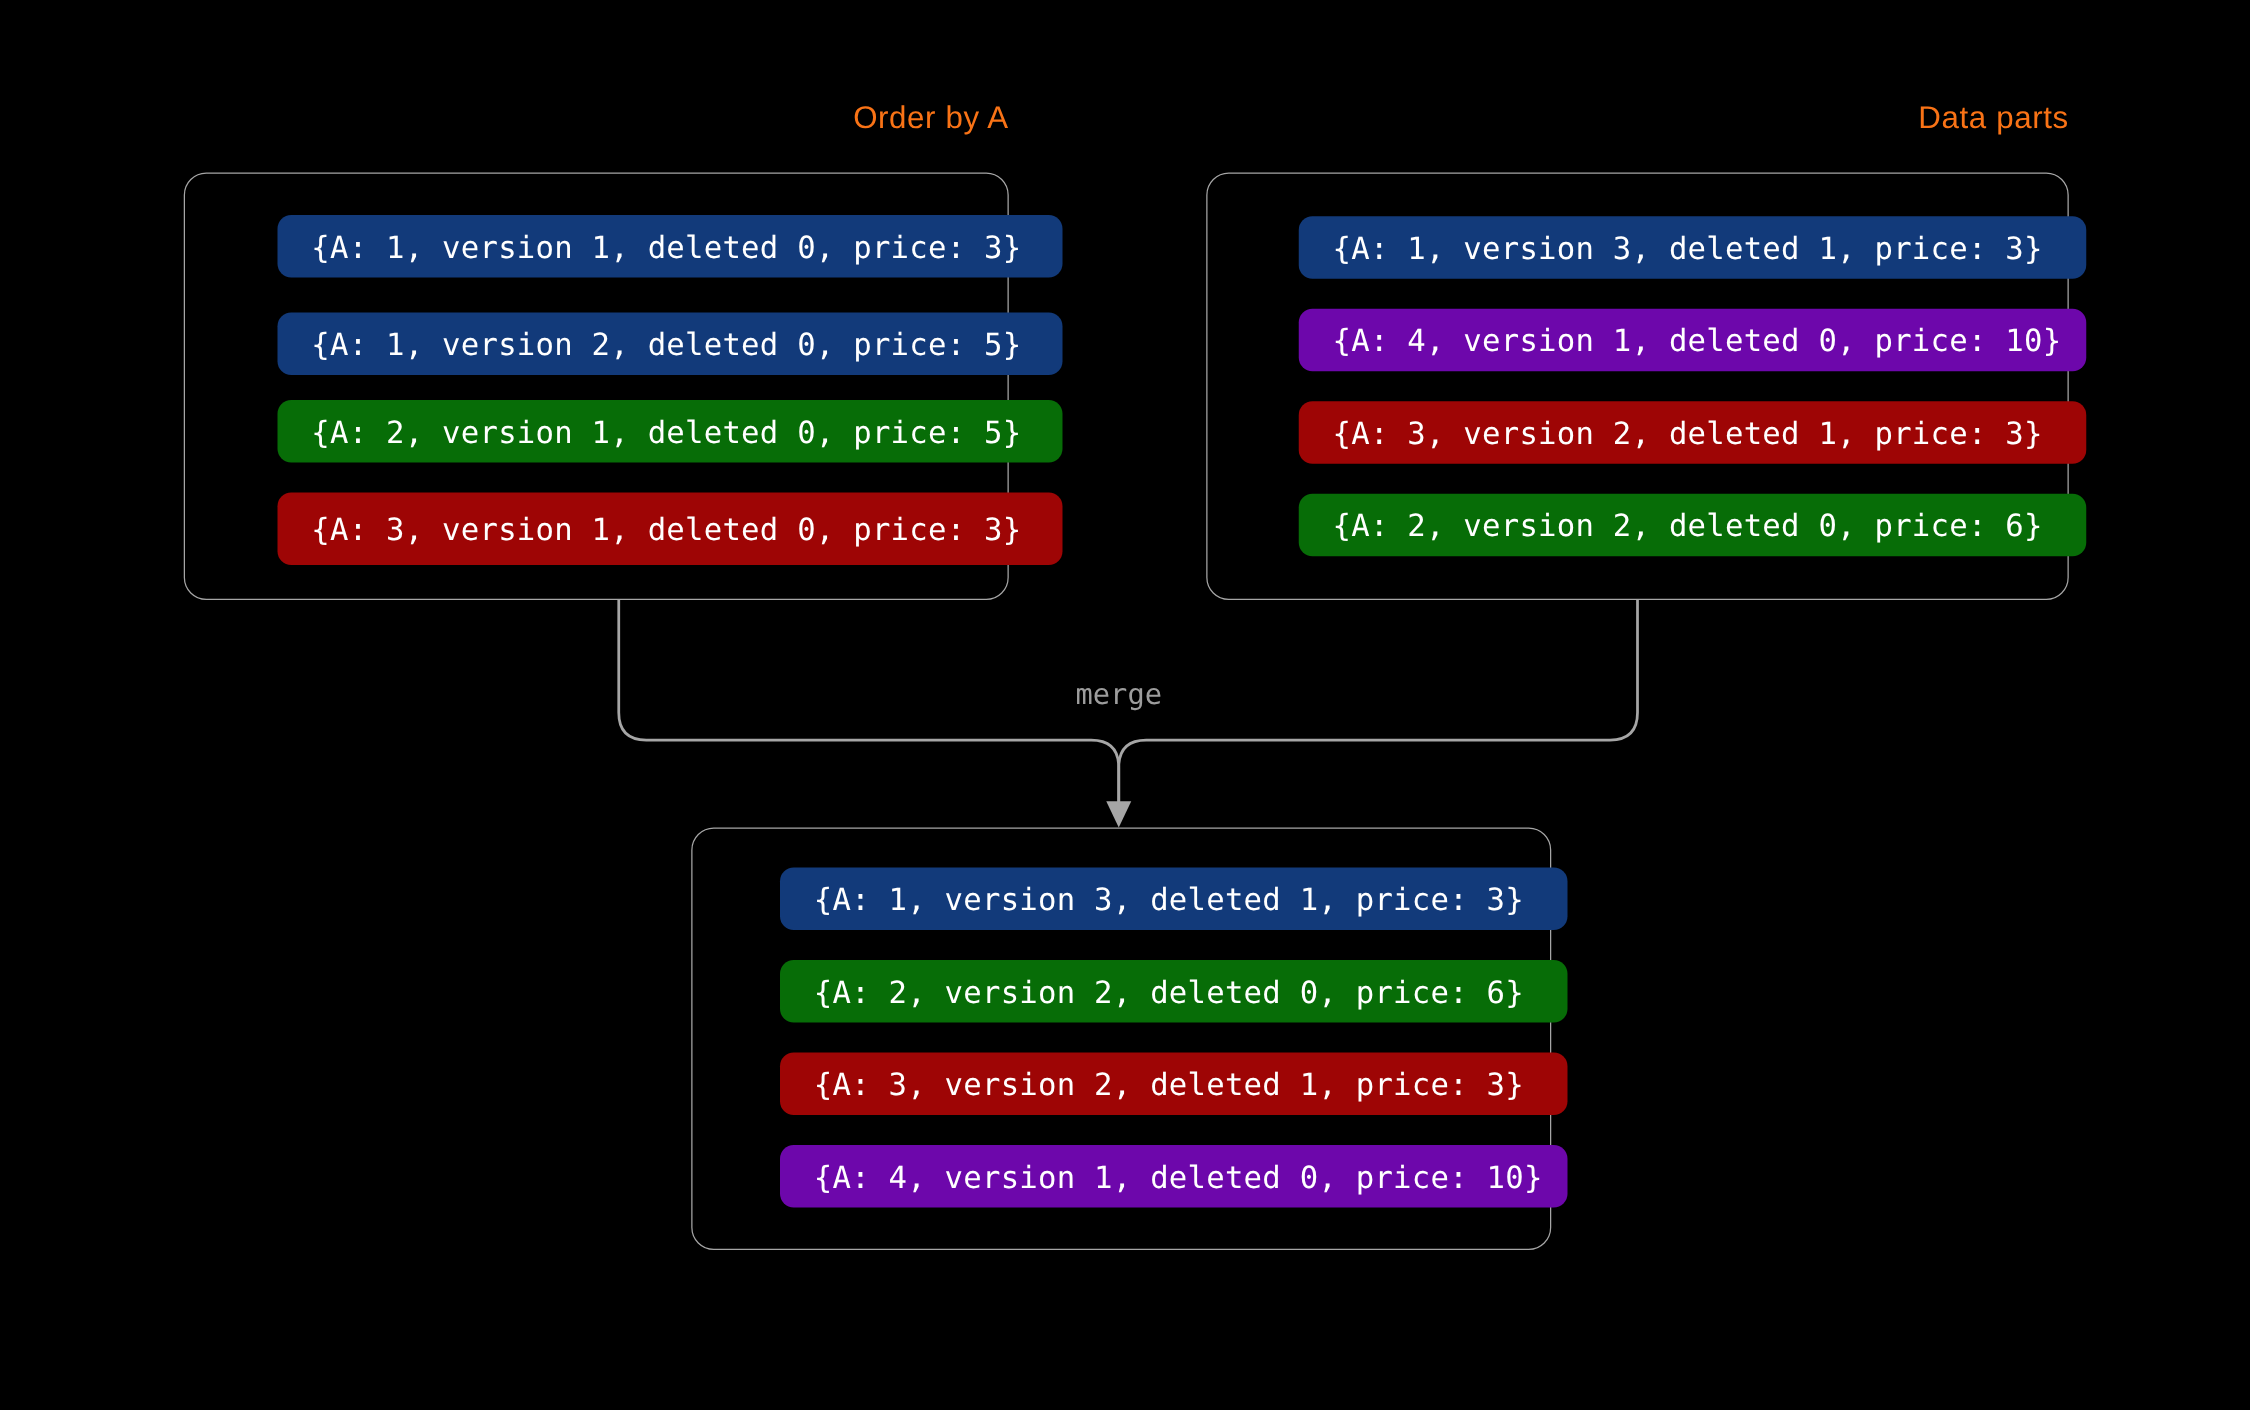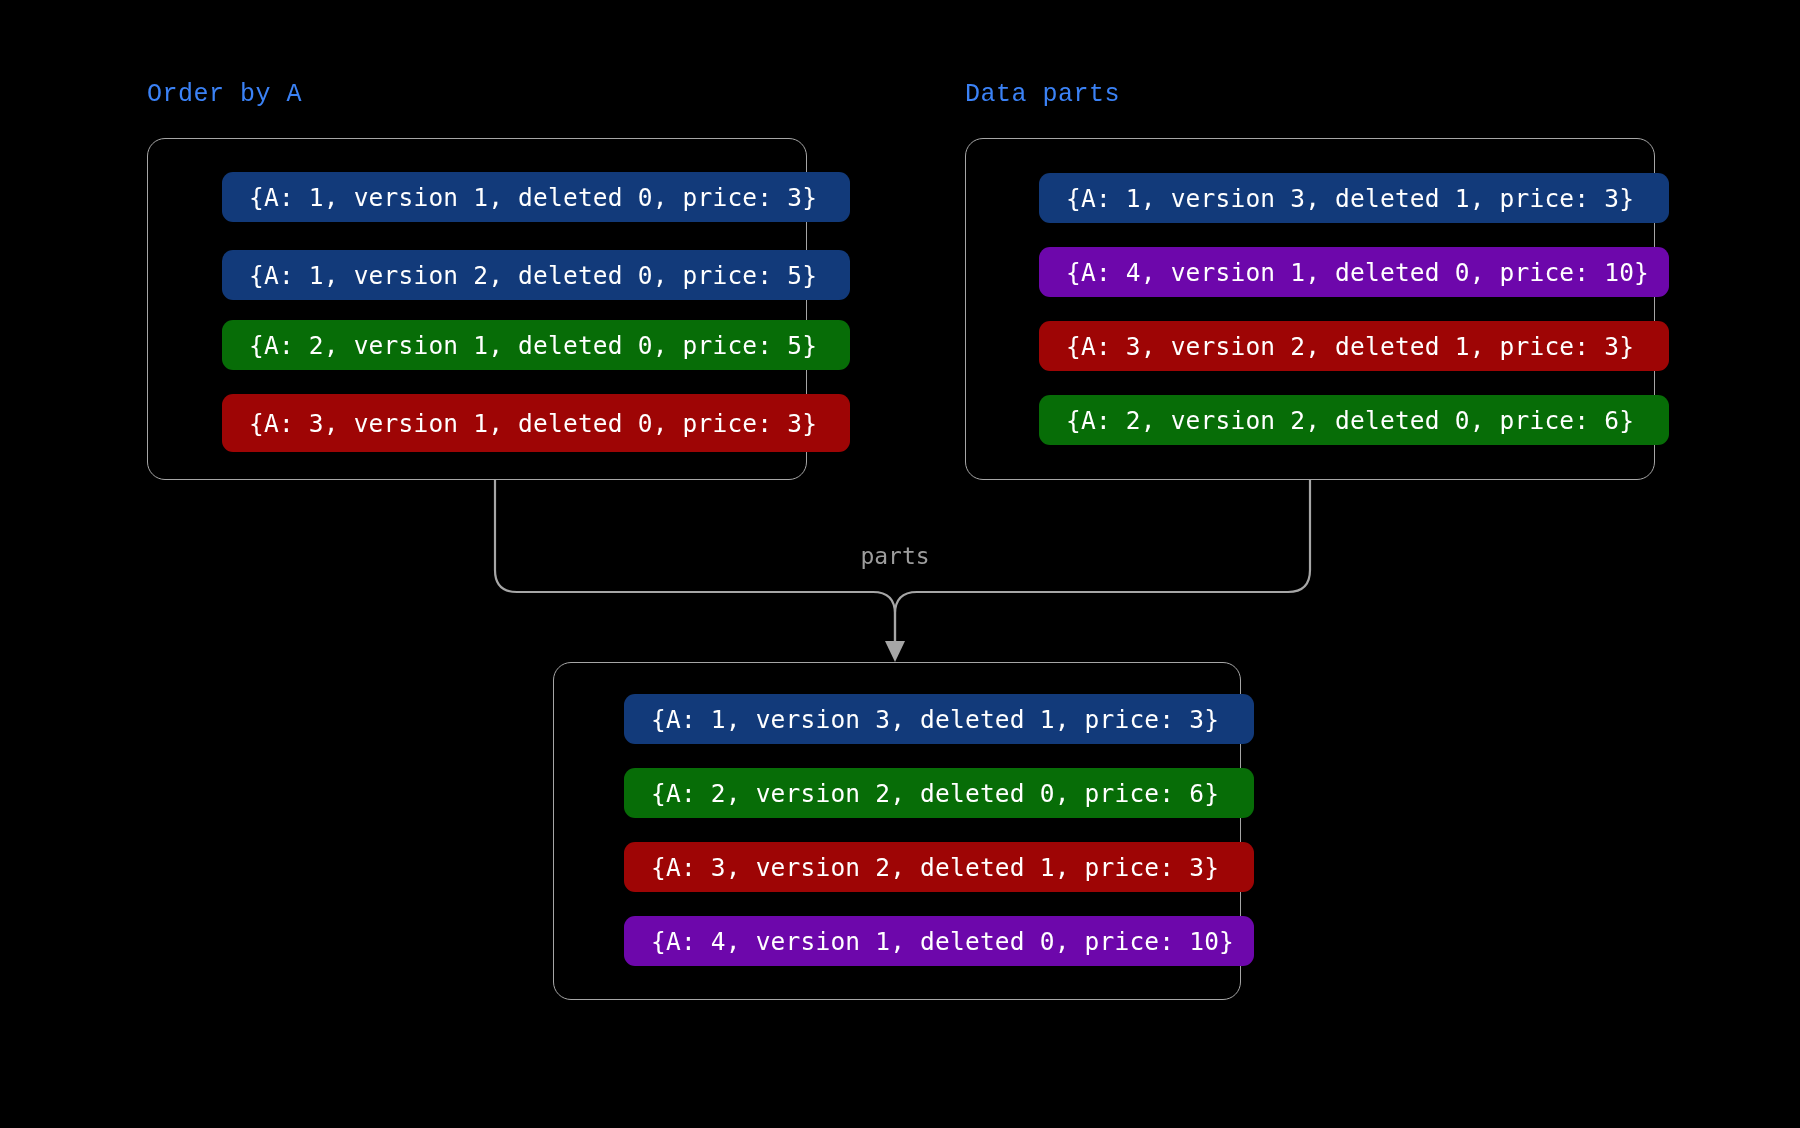--- a/index.html
+++ b/index.html
@@ -21,26 +21,26 @@
   .edges {
     position: absolute;
     left: 0;
     top: 0;
     width: 1800px;
     height: 1128px;
     pointer-events: none;
   }
   .panel-title {
     position: absolute;
-    color: #3b82f6;
+    color: #f97316;
     font-size: 25px;
     letter-spacing: 0.5px;
     white-space: nowrap;
-    text-align: left;
-    font-family: Liberation Mono, monospace;
+    text-align: right;
+    font-family: Liberation Sans, sans-serif;
   }
   .panel {
     position: absolute;
     border: 1.6px solid #a6a6a6;
     border-radius: 18px;
     background: #000000;
     box-sizing: border-box;
   }
   .pill {
     position: absolute;
@@ -108,21 +108,21 @@
   <div class="pill" style="left:995px; top:247px; width:630px; height:50px; background:#6d07ab;">
     <span class="pill-label">{A: 4, version 1, deleted 0, price: 10}</span>
   </div>
   <div class="pill" style="left:995px; top:321px; width:630px; height:50px; background:#9e0505;">
     <span class="pill-label">{A: 3, version 2, deleted 1, price: 3}</span>
   </div>
   <div class="pill" style="left:995px; top:395px; width:630px; height:50px; background:#076d07;">
     <span class="pill-label">{A: 2, version 2, deleted 0, price: 6}</span>
   </div>
 
-  <div class="edge-label" style="left:795px; top:543px; width:200px;">parts</div>
+  <div class="edge-label" style="left:795px; top:543px; width:200px;">merge</div>
 
   <div class="panel" style="left:553px; top:662px; width:688px; height:338px;"></div>
 
   <div class="pill" style="left:580px; top:694px; width:630px; height:50px; background:#123a7a;">
     <span class="pill-label">{A: 1, version 3, deleted 1, price: 3}</span>
   </div>
   <div class="pill" style="left:580px; top:768px; width:630px; height:50px; background:#076d07;">
     <span class="pill-label">{A: 2, version 2, deleted 0, price: 6}</span>
   </div>
   <div class="pill" style="left:580px; top:842px; width:630px; height:50px; background:#9e0505;">

